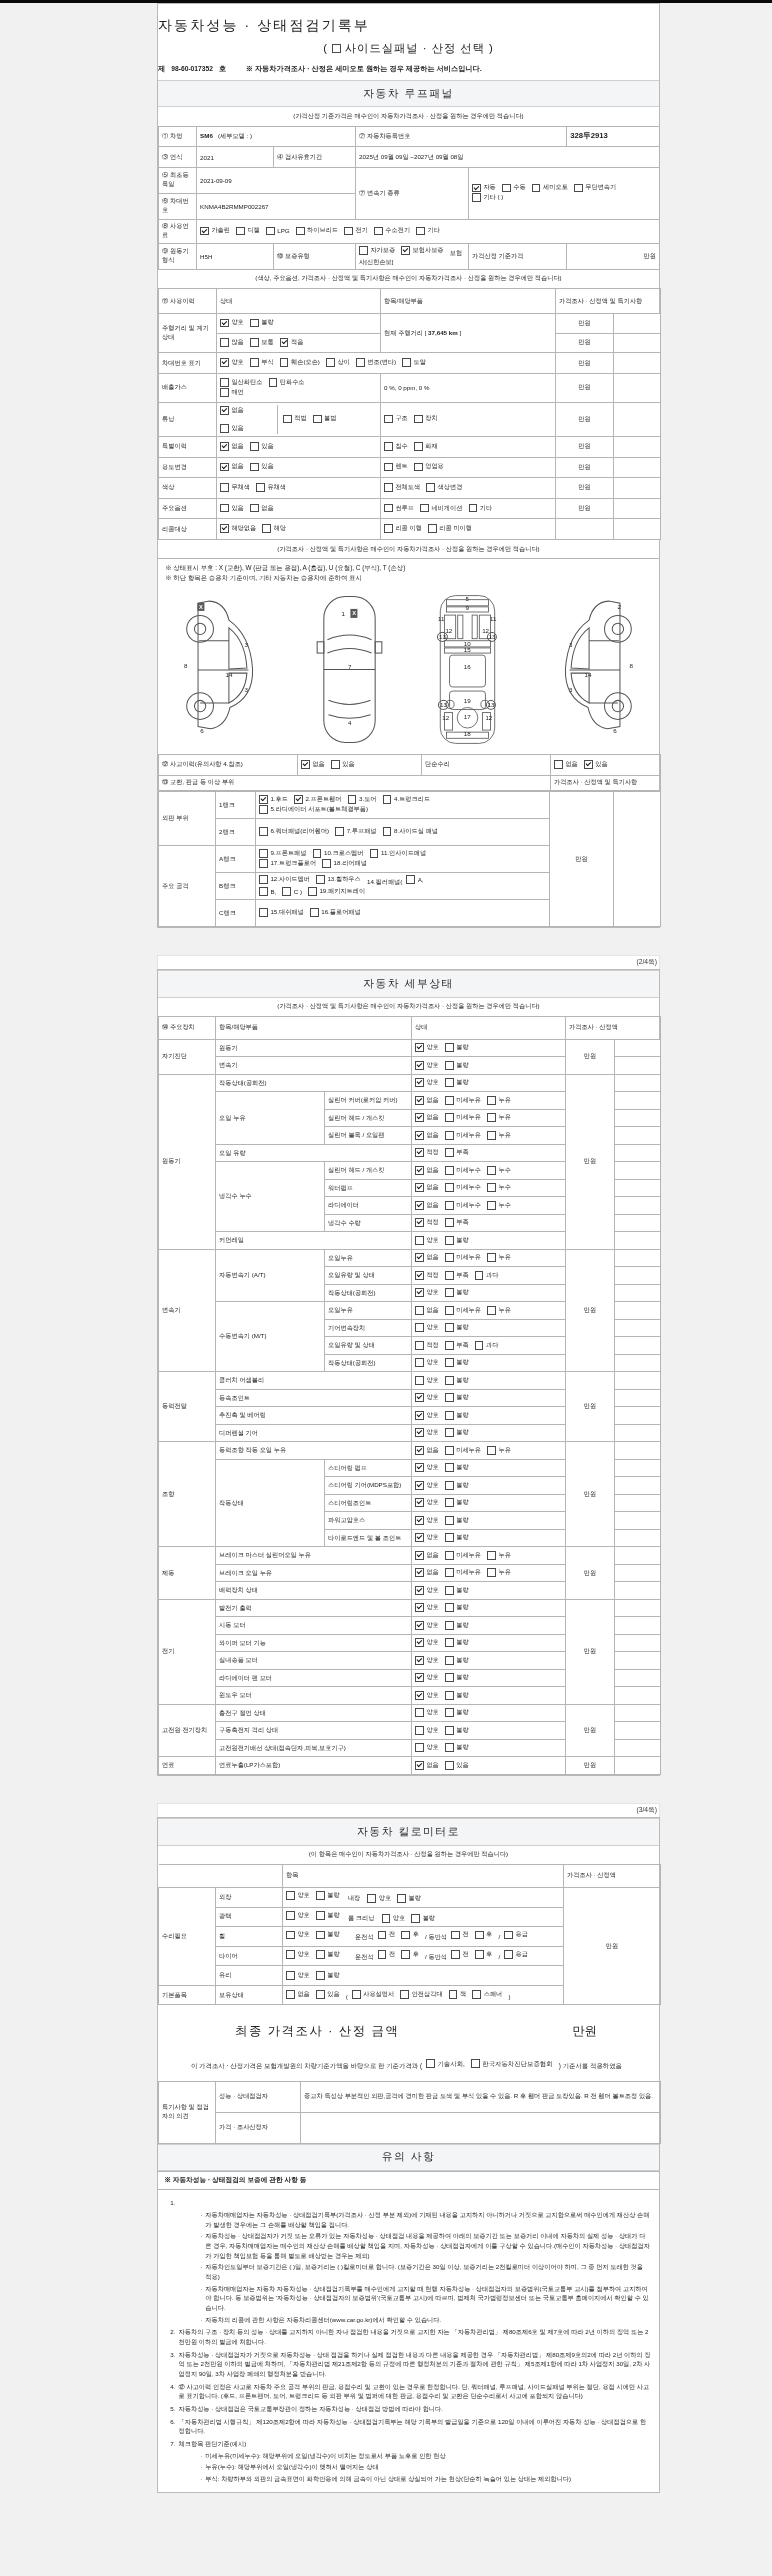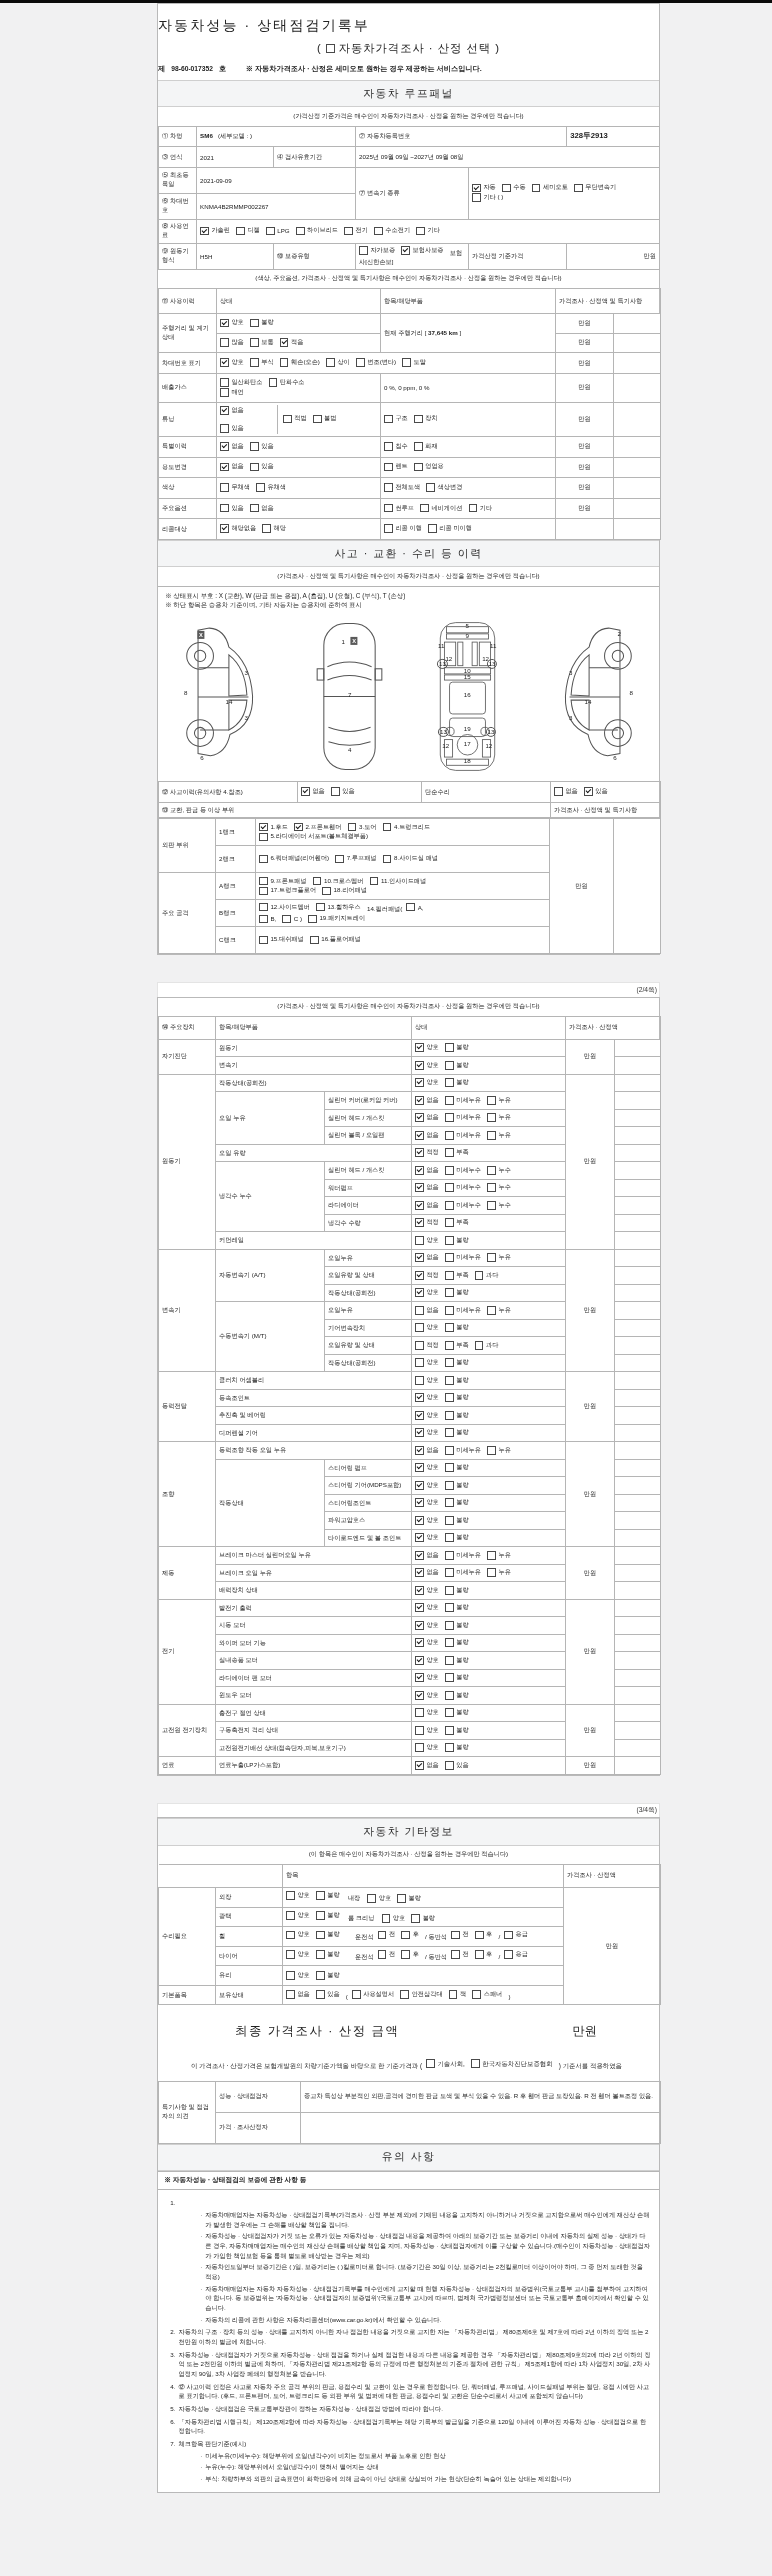--- a/index.html
+++ b/index.html
@@ -60,21 +60,21 @@
 
 <div class="col">
 
 
   <div class="page">
     <div class="titlewrap">
       <div class="t1">자동차성능 · 상태점검기록부</div>
       <div class="t2">
         <span>(</span>
         <span class="bx"></span>
-        <span>자동차가격조사 · 산정 선택</span>
+        <span>사이드실패널 · 산정 선택</span>
         <span>)</span>
       </div>
       <div class="t3">
         <span>제</span>
         <span class="docno">98-60-017352</span>
         <span>호</span>
         <span style="display:inline-block;width:15.5px"></span>
         <span>※ 자동차가격조사 · 산정은 세미오토 원하는 경우 제공하는 서비스입니다.</span>
       </div>
     </div>
@@ -380,21 +380,20 @@
                   <span class="bx"></span>
                   <span class="cl">리콜 미이행</span>
                 </span></td>
               <td class="pr"></td>
               <td class="blankc"></td>
             </tr>
           </tbody>
         </table>
       </div>
 
-    <div class="band">사고 · 교환 · 수리 등 이력</div>
     <div class="note">(가격조사 · 산정액 및 특기사항은 매수인이 자동차가격조사 · 산정을 원하는 경우에만 적습니다)</div>
     <div class="legendbox">
       <div>※ 상태표시 부호 : X (교환), W (판금 또는 용접), A (흠집), U (요철), C (부식), T (손상)</div>
       <div>※ 하단 항목은 승용차 기준이며, 기타 자동차는 승용차에 준하여 표시</div>
     </div>
     <div class="diagwrap" id="diagrams">
         <div class="view">
           <svg width="155" height="108" viewBox="0 0 300 210" style="left:-23px;top:23px;transform:rotate(90deg)">
 <g fill="none" stroke="#555" stroke-width="2">
 <path d="M18,150 Q20,120 55,112 Q85,70 150,66 Q205,64 225,110 Q262,118 266,148 L262,172 L22,172 Z"></path>
@@ -632,20 +631,21 @@
           </tbody>
         </table>
       </div>
   </div>
 
   <div class="gapblock"></div>
   <div class="gaprow">
     <span class="plabel">(2/4쪽)</span>
   </div>
   <div class="page">
+    <div class="band">자동차 세부상태</div>
     <div class="note">(가격조사 · 산정액 및 특기사항은 매수인이 자동차가격조사 · 산정을 원하는 경우에만 적습니다)</div>
     <div id="detail-table">
         <table>
 <colgroup>
             <col style="width:57px">
             <col style="width:109px">
             <col style="width:87px">
             <col style="width:154px">
             <col style="width:49px">
             <col style="width:46px">
@@ -1184,21 +1184,21 @@
           </tbody>
         </table>
       </div>
   </div>
 
   <div class="gapblock"></div>
   <div class="gaprow">
     <span class="plabel">(3/4쪽)</span>
   </div>
   <div class="page">
-    <div class="band">자동차 기타정보</div>
+    <div class="band">자동차 킬로미터로</div>
     <div class="note">(이 항목은 매수인이 자동차가격조사 · 산정을 원하는 경우에만 적습니다)</div>
     <div id="other-table">
         <table>
 <colgroup>
             <col style="width:57px">
             <col style="width:67px">
             <col style="width:281px">
             <col style="width:97px">
           </colgroup>
 <tbody>

